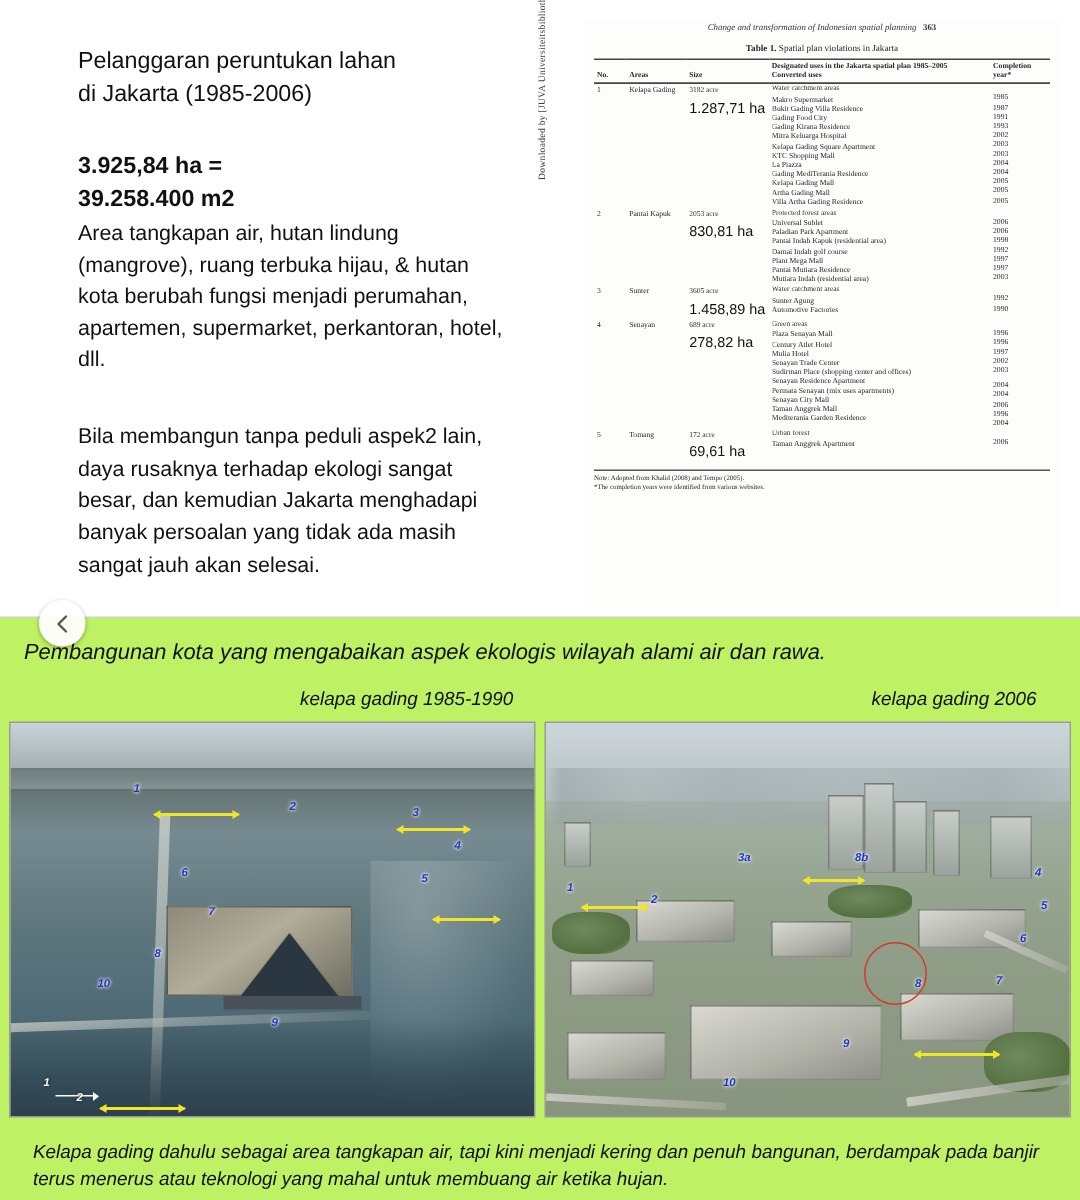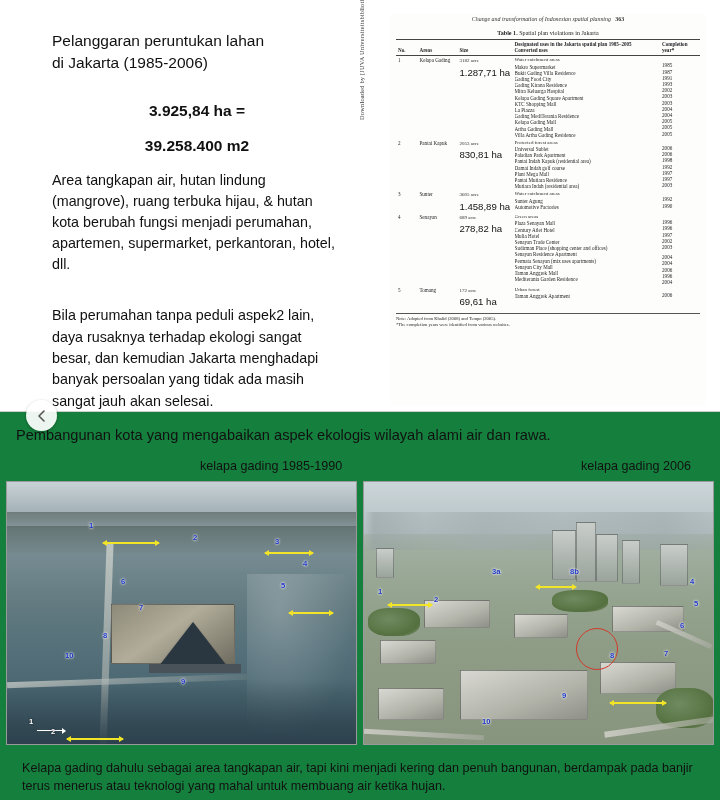--- a/index.html
+++ b/index.html
@@ -39,22 +39,21 @@
     line-height: 1.42;
     color: #111;
     margin: 0 0 26px 0;
     font-weight: 400;
   }
   .bignum {
     font-size: 15.5px;
     line-height: 1.42;
     font-weight: 700;
     color: #111;
-    margin: 13px;
-    text-align: center;
+    margin: 0;
   }
   .para {
     font-size: 14.3px;
     line-height: 1.47;
     color: #111;
     margin: 2px 0 0 0;
   }
   .para2 {
     font-size: 14.3px;
     line-height: 1.5;
@@ -164,23 +163,24 @@
     justify-content: center;
     z-index: 40;
   }
   .nav-prev svg { display: block; }
 
   
   .slide-bottom {
     position: relative;
     width: 720px;
     height: 388px;
-    background: #15803d;
+    background: #bef264;
     box-sizing: border-box;
     padding: 0;
+    font-style: italic;
   }
   .caption-top {
     font-size: 14.6px;
     color: #111;
     padding: 14px 16px 0 16px;
     line-height: 1.3;
   }
   .photo-labels {
     position: relative;
     height: 22px;
@@ -367,21 +367,21 @@
 <body>
 
 <div class="slide-top">
 
   <div class="slide-left">
     <div class="headline" style="white-space:pre-line;">Pelanggaran peruntukan lahan
 di Jakarta (1985-2006)</div>
     <div class="bignum">3.925,84 ha =</div>
     <div class="bignum">39.258.400 m2</div>
     <div class="para">Area tangkapan air, hutan lindung (mangrove), ruang terbuka hijau, &amp; hutan kota berubah fungsi menjadi perumahan, apartemen, supermarket, perkantoran, hotel, dll.</div>
-    <div class="para2">Bila perumahan tanpa peduli aspek2 lain, daya rusaknya terhadap ekologi sangat besar, dan kemudian Jakarta menghadapi banyak persoalan yang tidak ada masih sangat jauh akan selesai.</div>
+    <div class="para2">Bila membangun tanpa peduli aspek2 lain, daya rusaknya terhadap ekologi sangat besar, dan kemudian Jakarta menghadapi banyak persoalan yang tidak ada masih sangat jauh akan selesai.</div>
   </div>
 
   <div class="side-credit">Downloaded by [JUVA Universiteitsbibliotheek SZ] at 19:32 December 2015</div>
 
   <div class="scan">
     <div class="scan-hdr">
       <span>Change and transformation of Indonesian spatial planning</span>
       &nbsp;&nbsp;<b>363</b>
     </div>
     <div class="scan-title">

